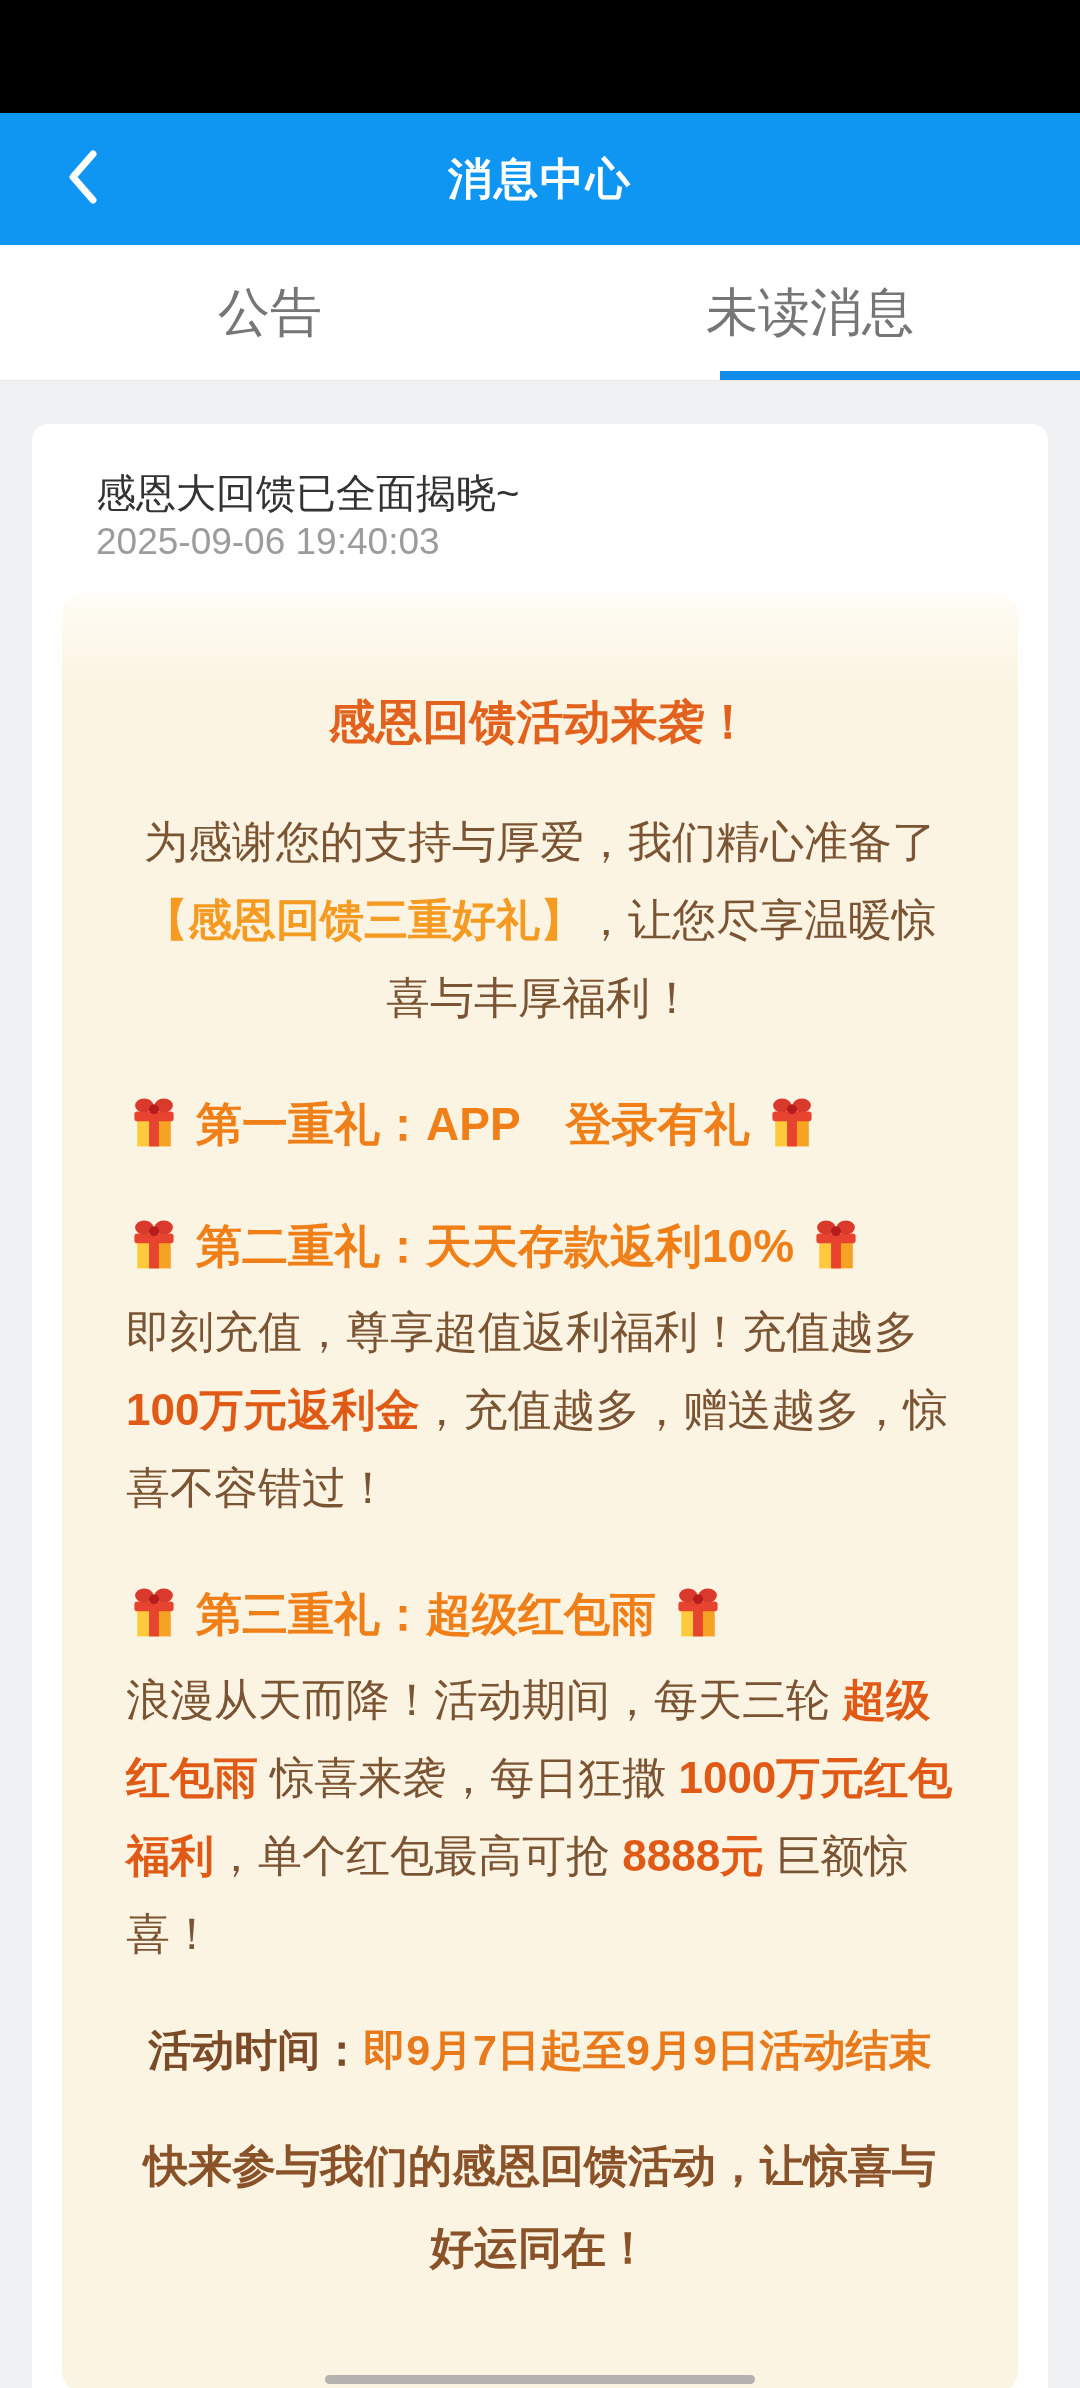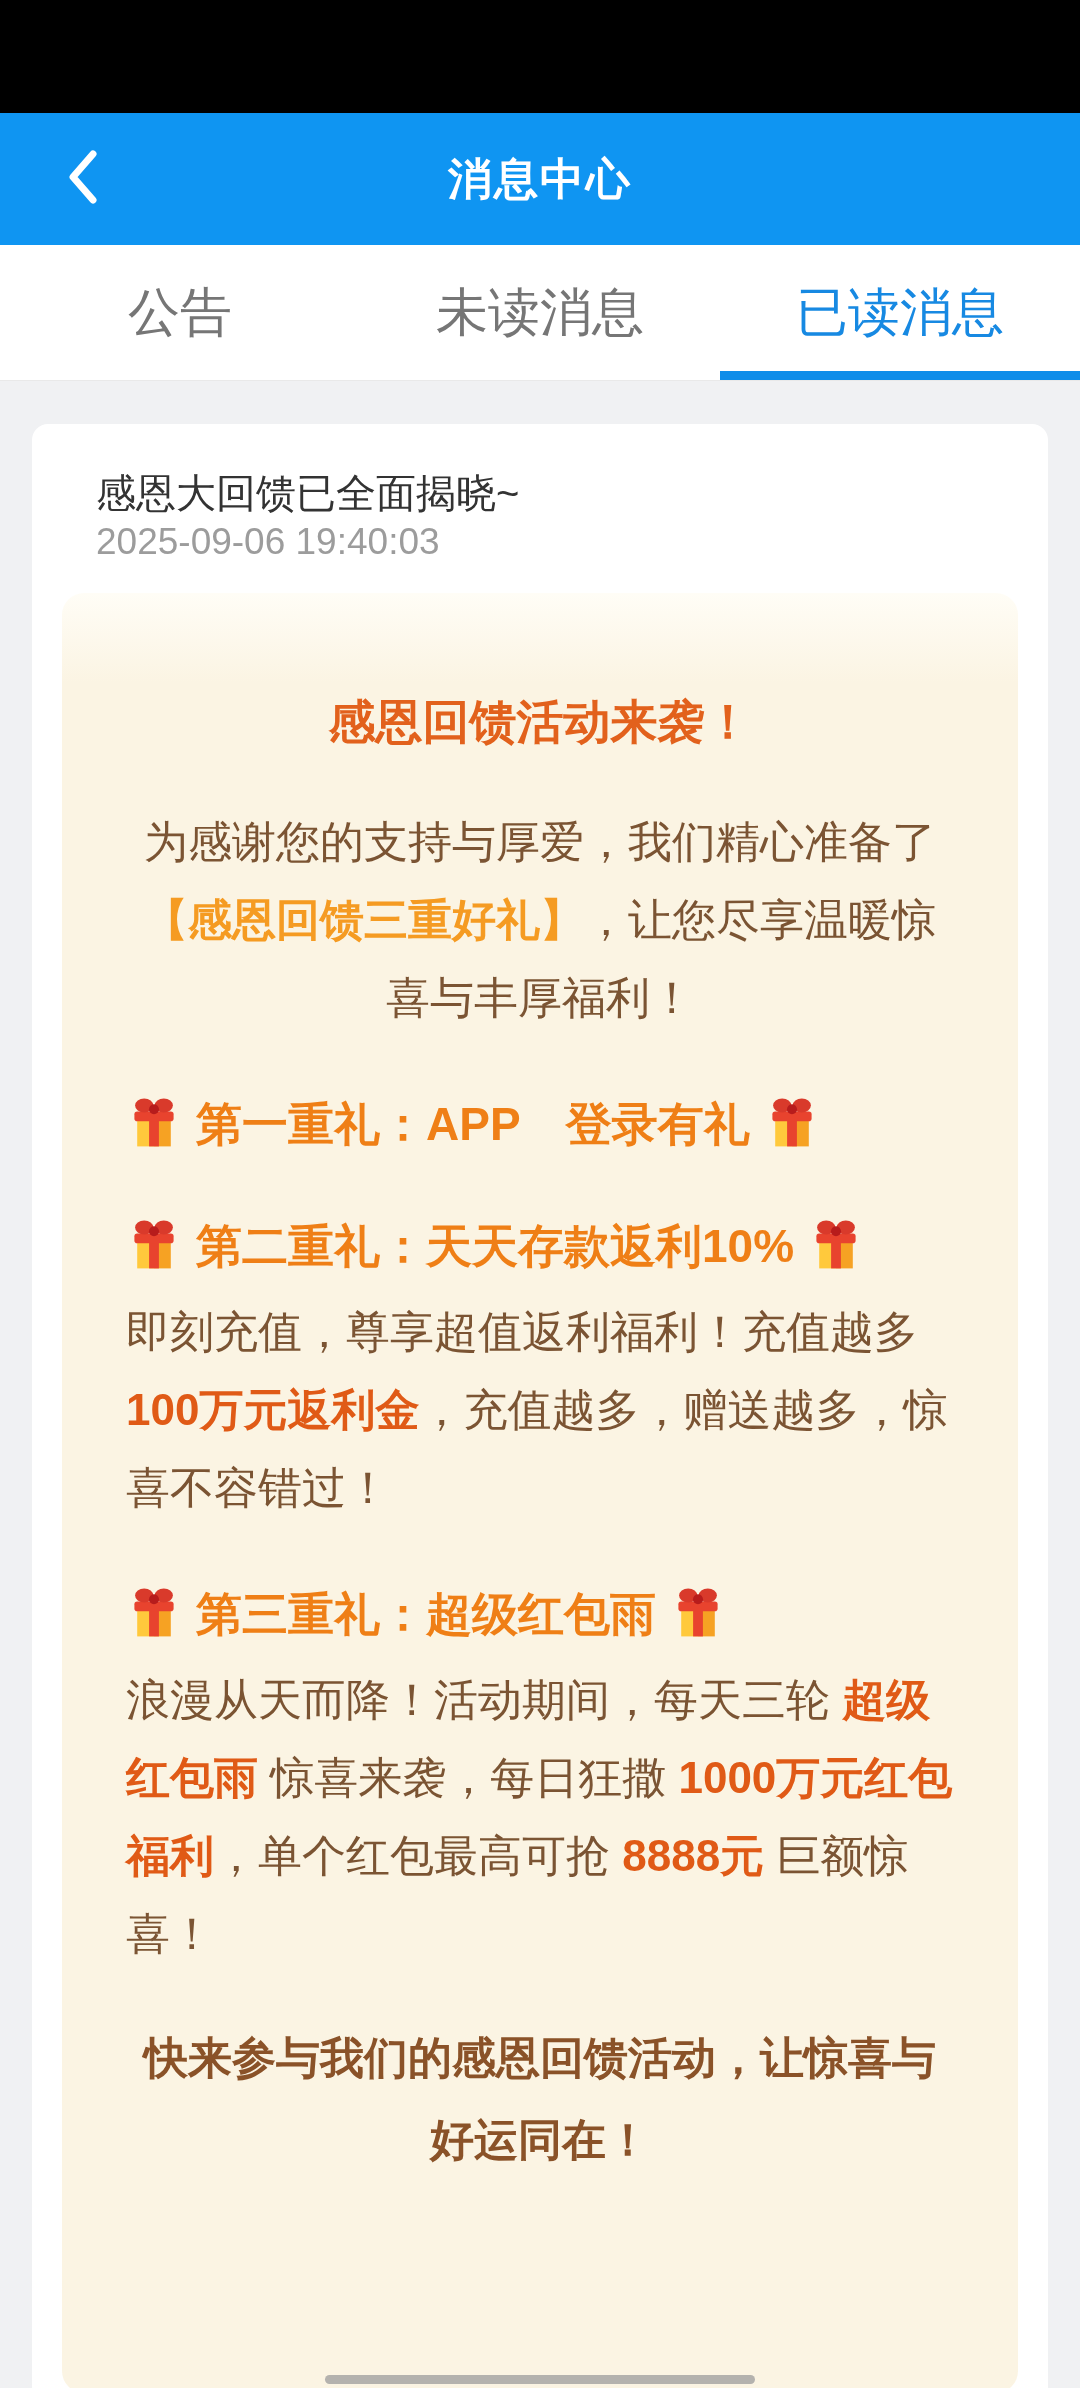--- a/index.html
+++ b/index.html
@@ -66,21 +66,20 @@
         <path d="M30 5 L10 28 L30 51" fill="none" stroke="#ffffff" stroke-width="7" stroke-linecap="round" stroke-linejoin="round"></path>
       </svg>
     </span>
   </div>
   <div class="header-title">消息中心</div>
 </div>
 
 <div class="tabbar">
   <div class="tab">公告</div>
   <div class="tab">未读消息</div>
-  <div class="tab active">已读消息</div>
   <div class="tab-underline"></div>
 </div>
 
 <div class="content">
   <div class="card">
     <div class="msg-title">感恩大回馈已全面揭晓~</div>
     <div class="msg-time">2025-09-06 19:40:03</div>
 
     <div class="notice-panel">
       <div class="notice-title">感恩回馈活动来袭！</div>
@@ -155,18 +154,21 @@
         <rect x="6" y="11" width="28" height="7" rx="2" fill="#e8432e"></rect>
         <ellipse cx="13" cy="6.8" rx="6.5" ry="5" fill="#d93a2b"></ellipse>
         <ellipse cx="27" cy="6.8" rx="6.5" ry="5" fill="#d93a2b"></ellipse>
         <circle cx="20" cy="9.5" r="3.6" fill="#b71c1c"></circle>
       </svg>
     </div>
     <p class="sec-body"><span>浪漫从天而降！活动期间，每天三轮 </span><span class="amt">超级红包雨</span><span> 惊喜来袭，每日狂撒 </span><span class="amt">1000万元红包福利</span><span>，单个红包最高可抢 </span><span class="amt">8888元</span><span> 巨额惊喜！</span></p>
   </div>
 </div>
 
+      <div class="schedule">
+        <span class="lbl">活动时间：</span><span class="val">即9月7日起至9月9日活动结束</span>
+      </div>
       <div class="closing">快来参与我们的感恩回馈活动，让惊喜与好运同在！</div>
     </div>
   </div>
 </div>
 
 <div class="home-indicator"></div>
 
 </body></html>

